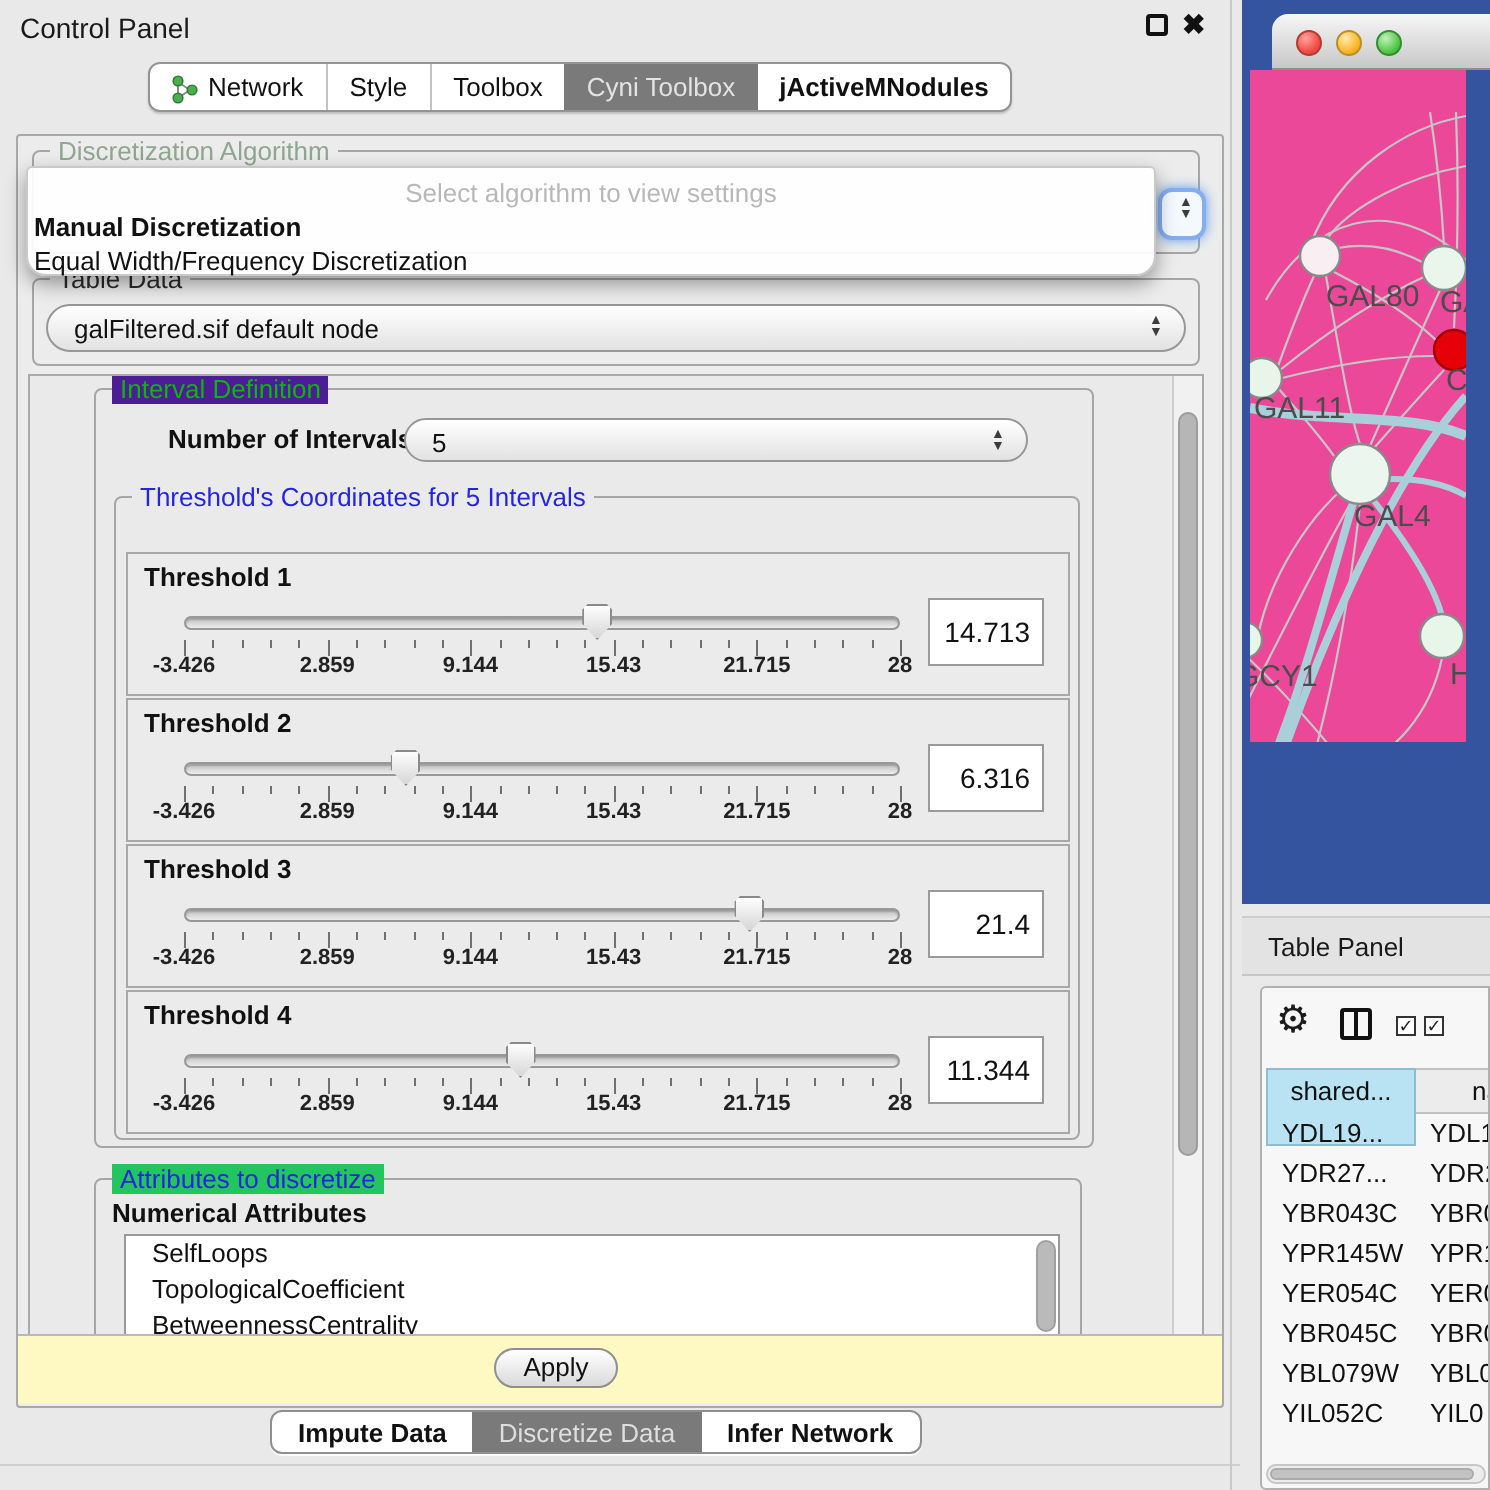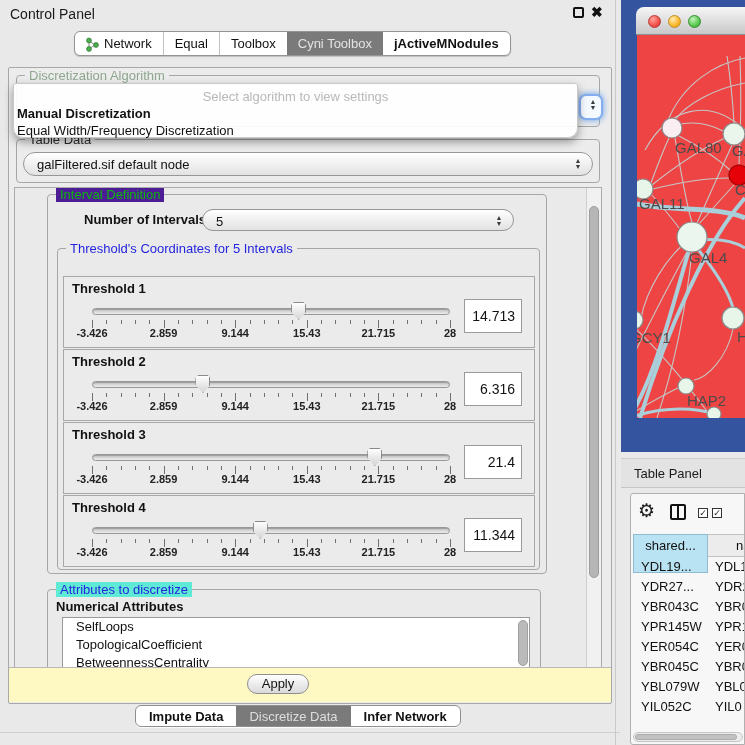--- a/index.html
+++ b/index.html
@@ -70,21 +70,21 @@
             border:1px solid #8a8a8a; clip-path:polygon(18% 0,82% 0,100% 16%,100% 55%,50% 100%,0 55%,0 16%); }
   .ticks { position:absolute; left:28px; top:43px; width:358px; height:9px; }
   .tick { position:absolute; top:0; width:1px; height:8px; background:#707070; }
   .tick.minor { height:4px; }
   .ticklabels { position:absolute; left:0; top:50px; width:100%; height:14px; }
   .ticklabels span { position:absolute; transform:translateX(-50%); font-size:11px; font-weight:bold; color:#222; }
   .valuebox { position:absolute; right:12px; top:22px; width:58px; height:34px; background:#fff; border:1px solid #9a9a9a;
               font-size:14px; text-align:right; line-height:32px; padding-right:6px; }
 
   .g-attrs { left:32px; top:401px; width:494px; height:112px; background:#eaeaea; }
-  .g-attrs > .gtitle { color:#2525dd; background:#5eead4; }
+  .g-attrs > .gtitle { color:#2525dd; background:#22c55e; }
   .na-label { position:absolute; left:8px; top:9px; font-size:13px; font-weight:bold; }
   .listbox { position:absolute; left:14px; top:27px; width:468px; height:58px; background:#fff; border:1px solid #9a9a9a; overflow:hidden; }
   .listbox .item { font-size:13px; line-height:18px; padding-left:13px; white-space:nowrap; }
   .listbox .item:first-child { margin-top:2px; }
   .list-vsb { position:absolute; right:1px; top:2px; width:10px; height:46px; background:#bababa; border:1px solid #a0a0a0; border-radius:5px; }
 
   .applybar { position:absolute; left:0; top:599px; width:602px; height:35px; background:#fef9c3; border-top:1px solid #b8b8b8; }
   .apply-btn { position:absolute; left:238px; top:6px; width:62px; height:20px; border:1px solid #8f8f8f; border-radius:10px;
                background:linear-gradient(#ffffff,#dadada); font-size:13px; text-align:center; line-height:18px; }
 
@@ -97,21 +97,21 @@
 
   
   .netwin { position:absolute; left:621px; top:0; width:124px; height:452px; background:#35549f; }
   .net-titlebar { position:absolute; left:15px; top:7px; width:109px; height:28px;
                   background:linear-gradient(#f6f6f6,#c8c8c8); border-radius:8px 0 0 0; border-bottom:1px solid #8e8e8e; }
   .lights { position:absolute; left:12px; top:8px; display:flex; gap:7px; }
   .light { width:13px; height:13px; border-radius:50%; }
   .light.red    { background:radial-gradient(circle at 35% 30%, #ffa39b, #f2514a 60%, #cf3830); border:1px solid #b43a33; }
   .light.yellow { background:radial-gradient(circle at 35% 30%, #ffeaae, #fbb82b 60%, #d99a18); border:1px solid #bd8e20; }
   .light.green  { background:radial-gradient(circle at 35% 30%, #c2f2ba, #59c950 60%, #2da328); border:1px solid #338e2d; }
-  .net-canvas { position:absolute; left:16px; top:35px; width:108px; height:383px; background:#ef4444; overflow:hidden; }
+  .net-canvas { position:absolute; left:4px; top:35px; width:108px; height:336px; background:#ec4899; overflow:hidden; }
   .net-canvas svg { display:block; }
 
   .tp-bar { position:absolute; left:621px; top:458px; width:124px; height:30px; background:#e3e3e3;
             border-top:1px solid #cdcdcd; border-bottom:1px solid #c6c6c6; }
   .tp-title { position:absolute; left:13px; top:7px; font-size:13px; color:#1a1a1a; }
 
   .tcard { position:absolute; left:630px; top:493px; width:115px; height:252px; background:#f7f7f7;
            border:1px solid #b0b0b0; border-radius:3px 0 0 3px; overflow:hidden; }
   .gear { position:absolute; left:7px; top:7px; font-size:19px; color:#1c1c1c; line-height:19px; }
   .split-icon { position:absolute; left:39px; top:10px; width:16px; height:16px; border:2px solid #111; border-radius:2px; }
@@ -147,21 +147,21 @@
         <line x1="3" y1="4" x2="9" y2="8" stroke="#8a8a8a" stroke-width="1"></line>
         <line x1="3" y1="12" x2="9" y2="8" stroke="#8a8a8a" stroke-width="1"></line>
         <line x1="3" y1="4" x2="3" y2="12" stroke="#8a8a8a" stroke-width="1"></line>
         <circle cx="3" cy="3.5" r="2.4" fill="#4fae4f" stroke="#2e7d32" stroke-width=".8"></circle>
         <circle cx="3" cy="12" r="2.4" fill="#4fae4f" stroke="#2e7d32" stroke-width=".8"></circle>
         <circle cx="10" cy="8" r="2.4" fill="#4fae4f" stroke="#2e7d32" stroke-width=".8"></circle>
       </svg>
       <span>Network</span>
     </div>
     <div class="tab sep">
-      <span>Equal</span>
+      <span>Style</span>
     </div>
     <div class="tab sep">
       <span>Toolbox</span>
     </div>
     <div class="tab active">
       <span>Cyni Toolbox</span>
     </div>
     <div class="tab bold">
       <span>jActiveMNodules</span>
     </div>

